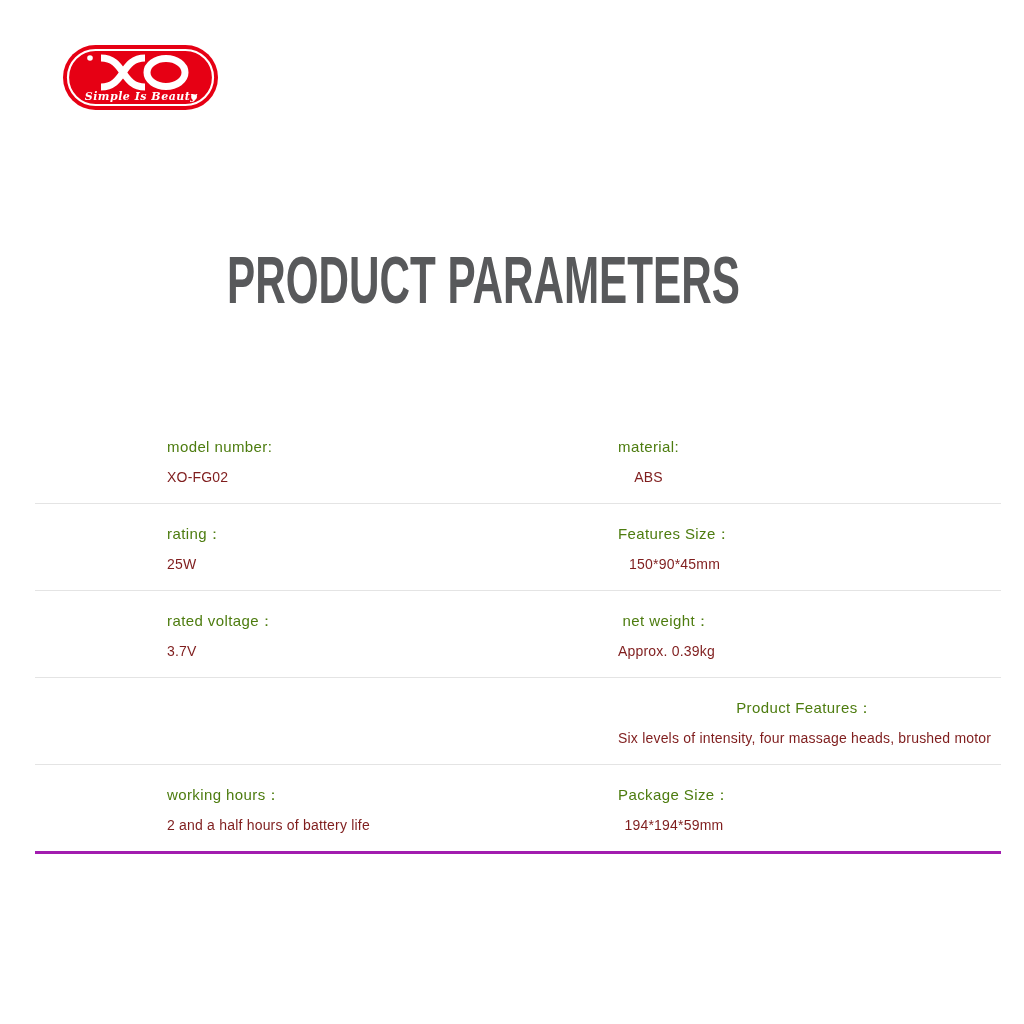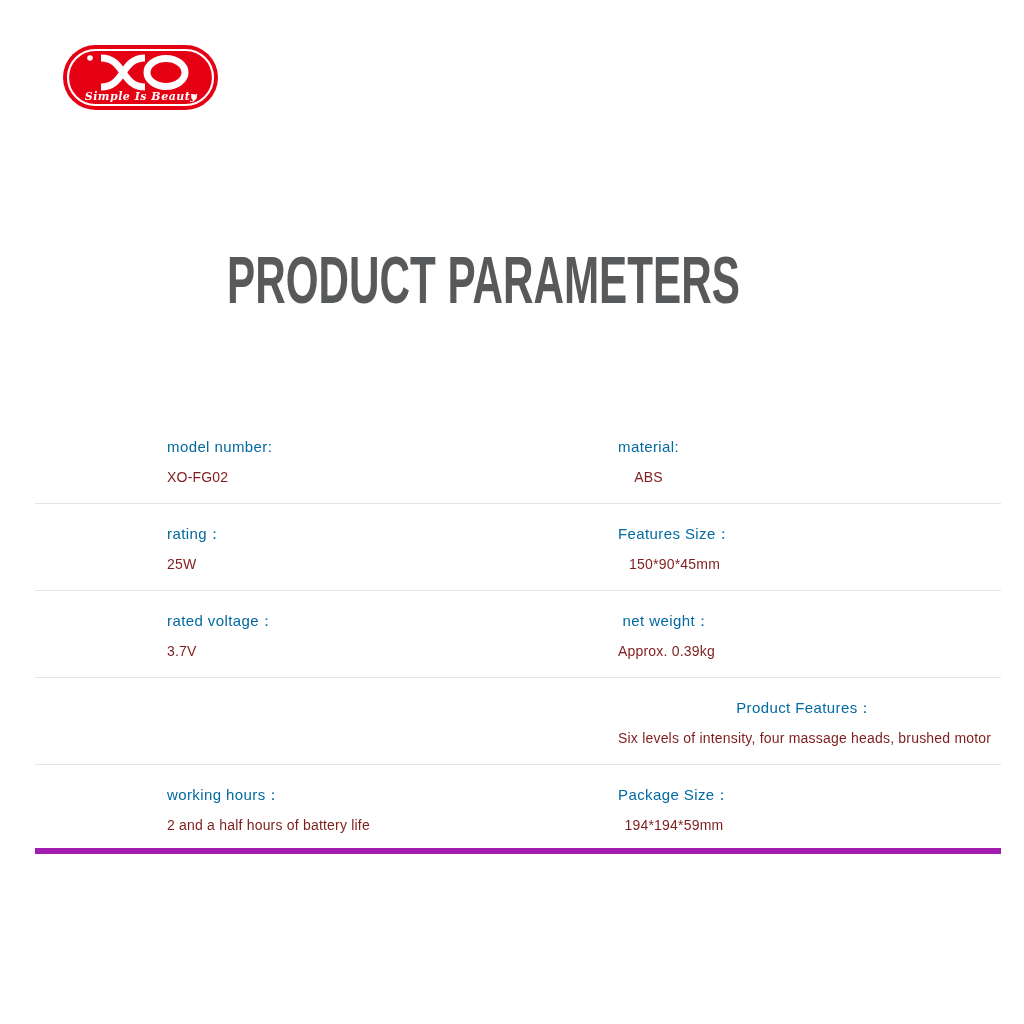--- a/index.html
+++ b/index.html
@@ -15,26 +15,26 @@
     font-size:67px;font-weight:bold;color:#58595b;line-height:1;
     white-space:nowrap;transform:scaleX(0.63);transform-origin:left top;
     letter-spacing:0px;
   }
   
   .spec-table{position:absolute;left:35px;top:417px;width:966px;}
   .spec-row{
     position:relative;height:87px;box-sizing:border-box;
     border-bottom:1px solid #e4e4e4;
   }
-  .spec-row:last-child{height:89px;border-bottom:6px solid #a21caf;}
+  .spec-row:last-child{height:89px;border-bottom:3px solid #a21caf;}
   .spec-cell{position:absolute;top:21px;white-space:nowrap;}
   .spec-cell.left{left:132px;}
   .spec-cell.right{left:583px;text-align:center;}
   .spec-label{
-    font-size:15px;line-height:17px;color:#0369a1;letter-spacing:0.4px;
+    font-size:15px;line-height:17px;color:#4d7c0f;letter-spacing:0.4px;
   }
   .spec-value{
     font-size:14px;line-height:17px;color:#7f1d1d;margin-top:14px;
     letter-spacing:0.2px;
   }
 </style>
 </head>
 <body>
 
 <div class="canvas">

